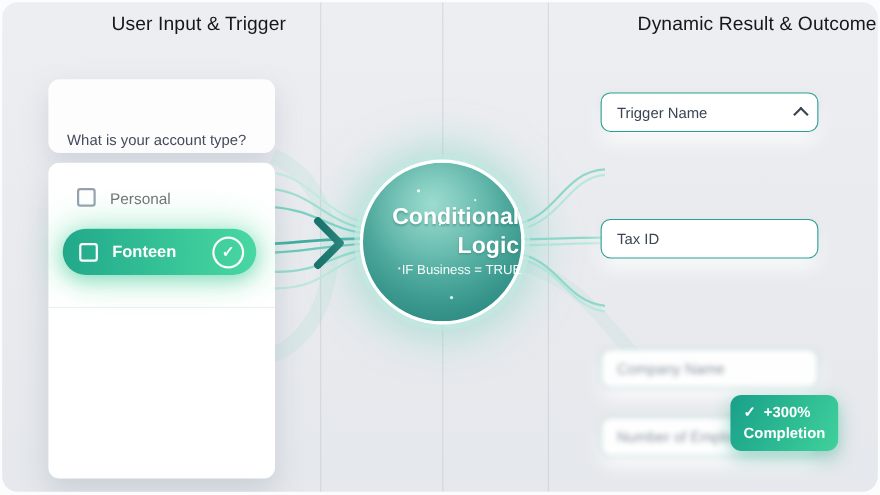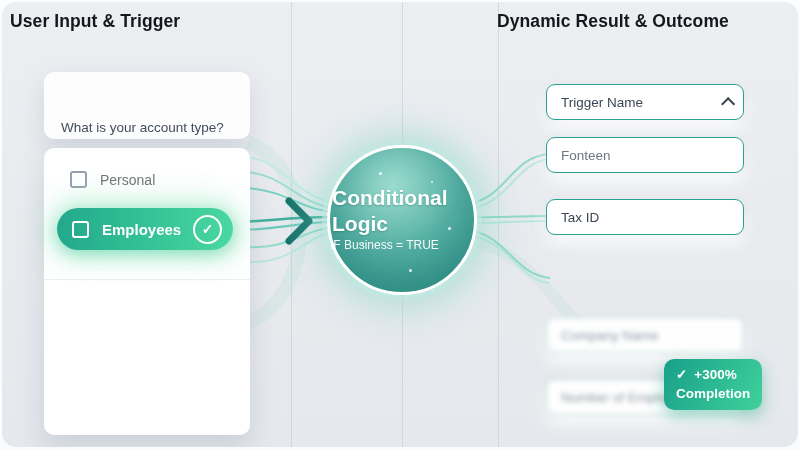--- a/index.html
+++ b/index.html
@@ -3,22 +3,22 @@
 <meta charset="utf-8">
 <style>
   * { margin:0; padding:0; box-sizing:border-box; }
   html,body { background:#fbfcfd; font-family:"Liberation Sans", sans-serif; }
   .canvas { position:relative; width:800px; height:450px; background:#fbfcfd; overflow:hidden; }
   .board { position:absolute; left:2px; top:2px; right:2px; bottom:3px;
            border-radius:14px; overflow:hidden;
            background:linear-gradient(180deg,#edeef2 0%, #e8eaee 60%, #e5e8ec 100%); }
   .col-divider { position:absolute; top:0; bottom:0; width:1px; background:rgba(185,192,202,.45); }
 
-  .heading { position:absolute; top:9px; font-size:17.5px; font-weight:700; color:#14181d;
-             text-align:left; letter-spacing:.1px; }
+  .heading { position:absolute; top:9px; font-size:17.5px; font-weight:400; color:#14181d;
+             text-align:right; letter-spacing:.1px; }
   .heading.left { left:8px; width:250px; }
   .heading.right { left:495px; width:300px; }
 
   
   .question-card { position:absolute; left:42px; top:70px; width:206px; height:67px;
                    background:#fdfdfe; border-radius:10px;
                    box-shadow:0 10px 24px rgba(140,152,170,.28); }
   .question-card .q { padding:16px 16px 0 17px; font-size:13.5px; line-height:1.42; color:#424c5b;margin-top:30px; }
   .options-card { position:absolute; left:42px; top:146px; width:206px; height:287px;
                   background:#ffffff; border-radius:10px;
@@ -38,21 +38,21 @@
   .check-circle { margin-left:auto; width:29px; height:29px; border:2px solid #fff; border-radius:50%;
                   display:flex; align-items:center; justify-content:center;
                   color:#fff; font-size:14px; font-weight:700; }
 
   
   .flow { position:absolute; left:0; top:0; pointer-events:none; }
 
   
   .logic-circle { position:absolute; left:325px; top:143px; width:150px; height:150px; border-radius:50%;
                   background:radial-gradient(circle at 44% 26%, #9cdccf 0%, #55afa3 48%, #2f948a 96%);
-                  border:3px solid #ffffff; text-align:left;
+                  border:3px solid #ffffff; text-align:right;
                   box-shadow:0 0 0 5px rgba(193,234,225,.65), 0 0 38px 12px rgba(130,212,195,.55),
                              inset 0 -20px 34px rgba(18,105,96,.28); }
   .logic-title { margin:37px auto 0; width:140px; font-size:21px; line-height:1.22; font-weight:700;
                  color:#ffffff; text-shadow:0 1px 2px rgba(20,90,82,.35); }
   .logic-sub { margin-top:2px; font-size:12px; color:rgba(255,255,255,.96); }
   .sparkle { position:absolute; background:rgba(255,255,255,.85); border-radius:50%; }
 
   
   .field { position:absolute; left:544px; width:198px; height:36px; border-radius:9px;
            background:#ffffff; border:1.5px solid #2aa092;
@@ -118,21 +118,21 @@
       <path d="M287,199 L307,219 L287,239" fill="none" stroke="#17726b" stroke-width="7" stroke-linecap="round" stroke-linejoin="round"></path>
     </svg>
 
     <div class="options-card">
       <div class="option-plain">
         <span class="cb"></span>
         <span class="lbl">Personal</span>
       </div>
       <div class="option-pill">
         <span class="cb"></span>
-        <span class="lbl">Employees</span>
+        <span class="lbl">Fonteen</span>
         <span class="check-circle">
           <span>✓</span>
         </span>
       </div>
       <div class="inner-divider"></div>
     </div>
 
     <div class="logic-circle">
       <div class="logic-title">Conditional Logic</div>
       <div class="logic-sub">IF Business = TRUE</div>
@@ -140,23 +140,20 @@
       <span class="sparkle" style="left:70%;top:23%;width:2px;height:2px"></span>
       <span class="sparkle" style="left:82%;top:55%;width:3px;height:3px"></span>
       <span class="sparkle" style="left:22%;top:66%;width:2px;height:2px"></span>
       <span class="sparkle" style="left:55%;top:84%;width:3px;height:3px"></span>
       <span class="sparkle" style="left:48%;top:38%;width:2px;height:2px"></span>
     </div>
 
     <div class="field" style="top:82px">
       <span class="flabel">Trigger Name</span>
       <span class="chevron-up"></span>
-    </div>
-    <div class="field value" style="top:135px">
-      <span class="flabel">Fonteen</span>
     </div>
     <div class="field" style="top:197px">
       <span class="flabel">Tax ID</span>
     </div>
     <div class="field blurred" style="top:315px">
       <span class="flabel">Company Name</span>
     </div>
     <div class="field blurred" style="top:377px">
       <span class="flabel">Number of Employees</span>
     </div>

